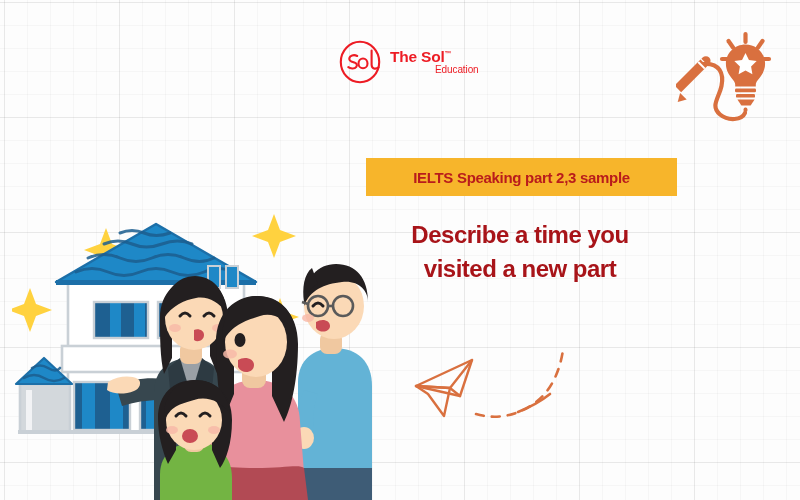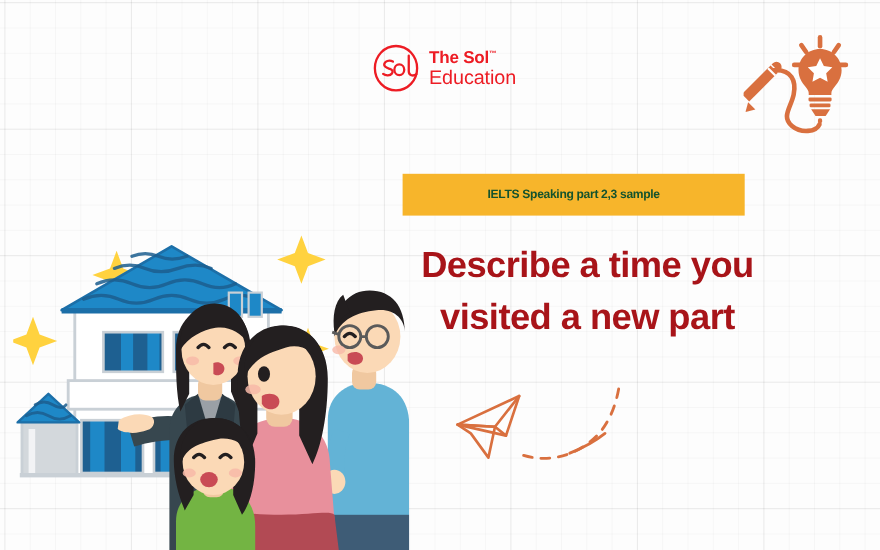--- a/index.html
+++ b/index.html
@@ -63,25 +63,26 @@
     color: #ED1C24;
     letter-spacing: -0.2px;
     white-space: nowrap;
   }
   .logo-line-1 .tm {
     font-size: 7px;
     vertical-align: super;
     font-weight: bold;
   }
   .logo-line-2 {
-    font-size: 18px;
+    font-size: 10px;
     font-weight: normal;
     color: #ED1C24;
     letter-spacing: -0.1px;
     white-space: nowrap;
+    margin-left: 45px;
   }
 
   
   #idea-icon {
     position: absolute;
     left: 676px;
     top: 28px;
     width: 100px;
     height: 104px;
   }
@@ -92,36 +93,36 @@
     left: 366px;
     top: 158px;
     width: 311px;
     height: 38px;
     background: #F7B52B;
     display: flex;
     align-items: center;
     justify-content: center;
   }
   #badge-label {
-    color: #14532d;
-    font-size: 11px;
+    color: #b91c1c;
+    font-size: 15px;
     font-weight: bold;
     letter-spacing: -0.3px;
     white-space: nowrap;
   }
 
   
   #headline {
     position: absolute;
-    left: 378px;
+    left: 364px;
     top: 218px;
     width: 312px;
     text-align: center;
     color: #A81419;
-    font-size: 33px;
+    font-size: 24px;
     font-weight: bold;
     line-height: 1.42;
     letter-spacing: -0.5px;
   }
   #headline .hl-line { display: block; }
 
   
   #paper-plane {
     position: absolute;
     left: 414px;

